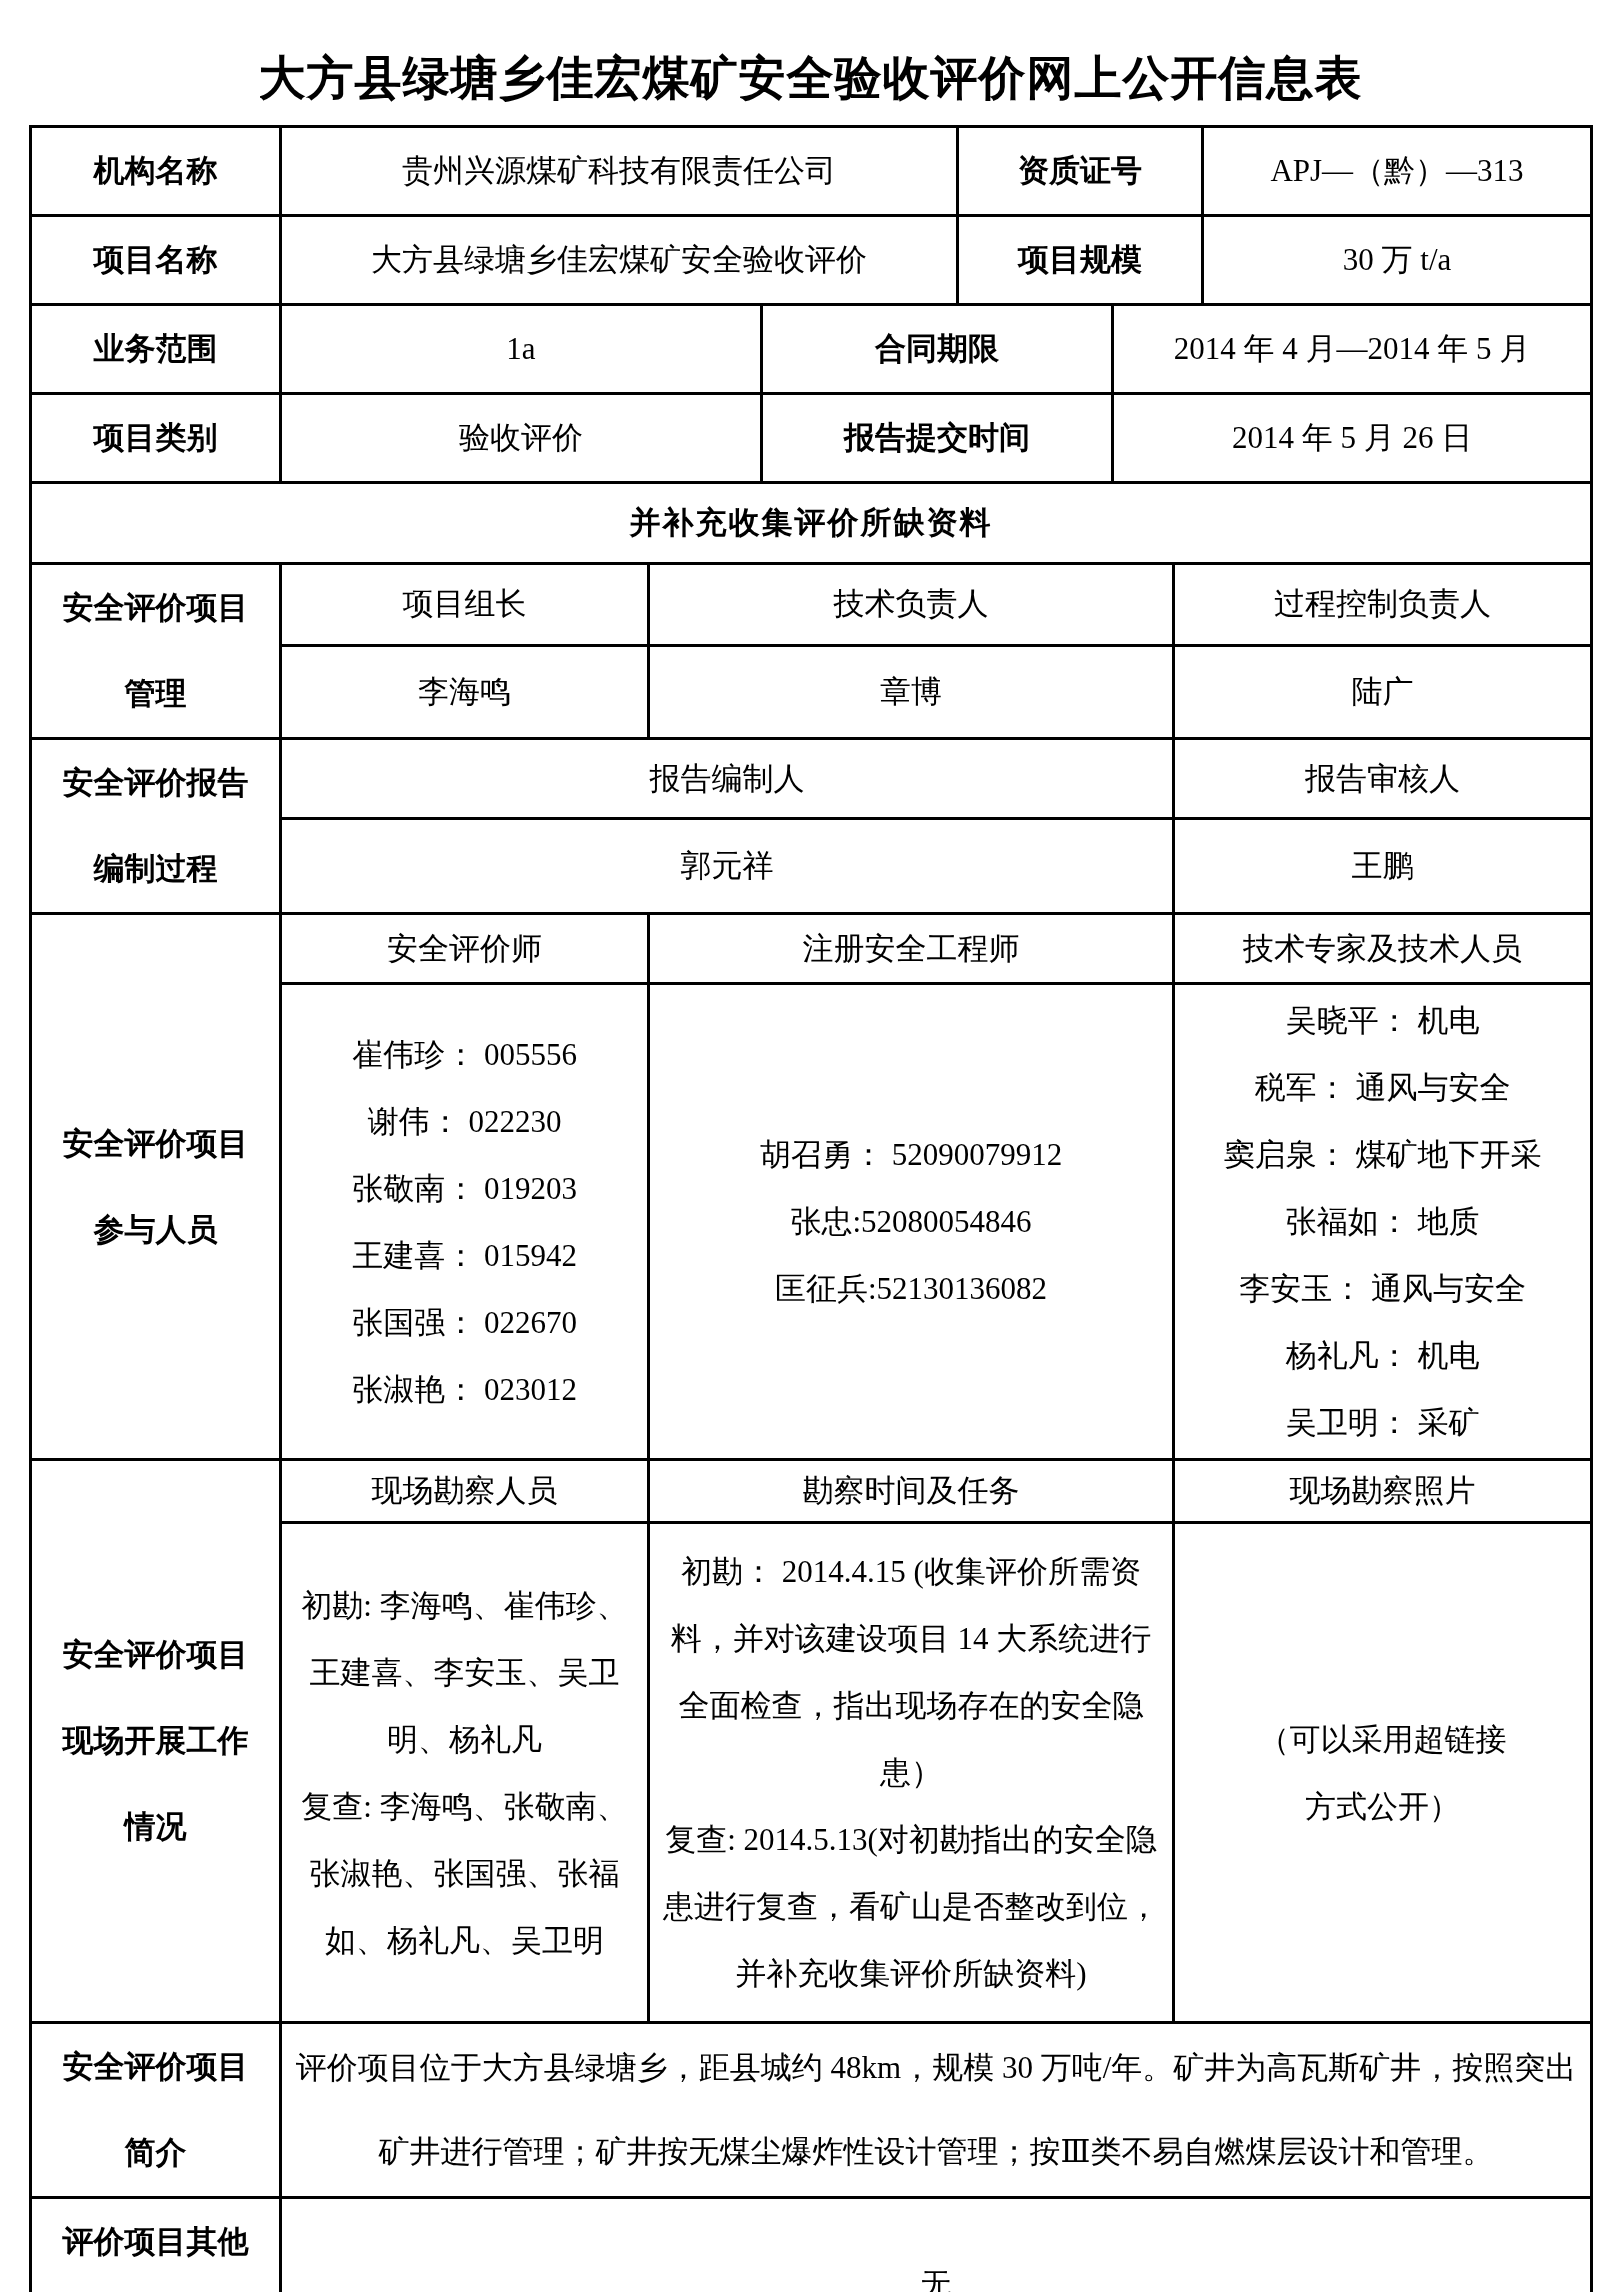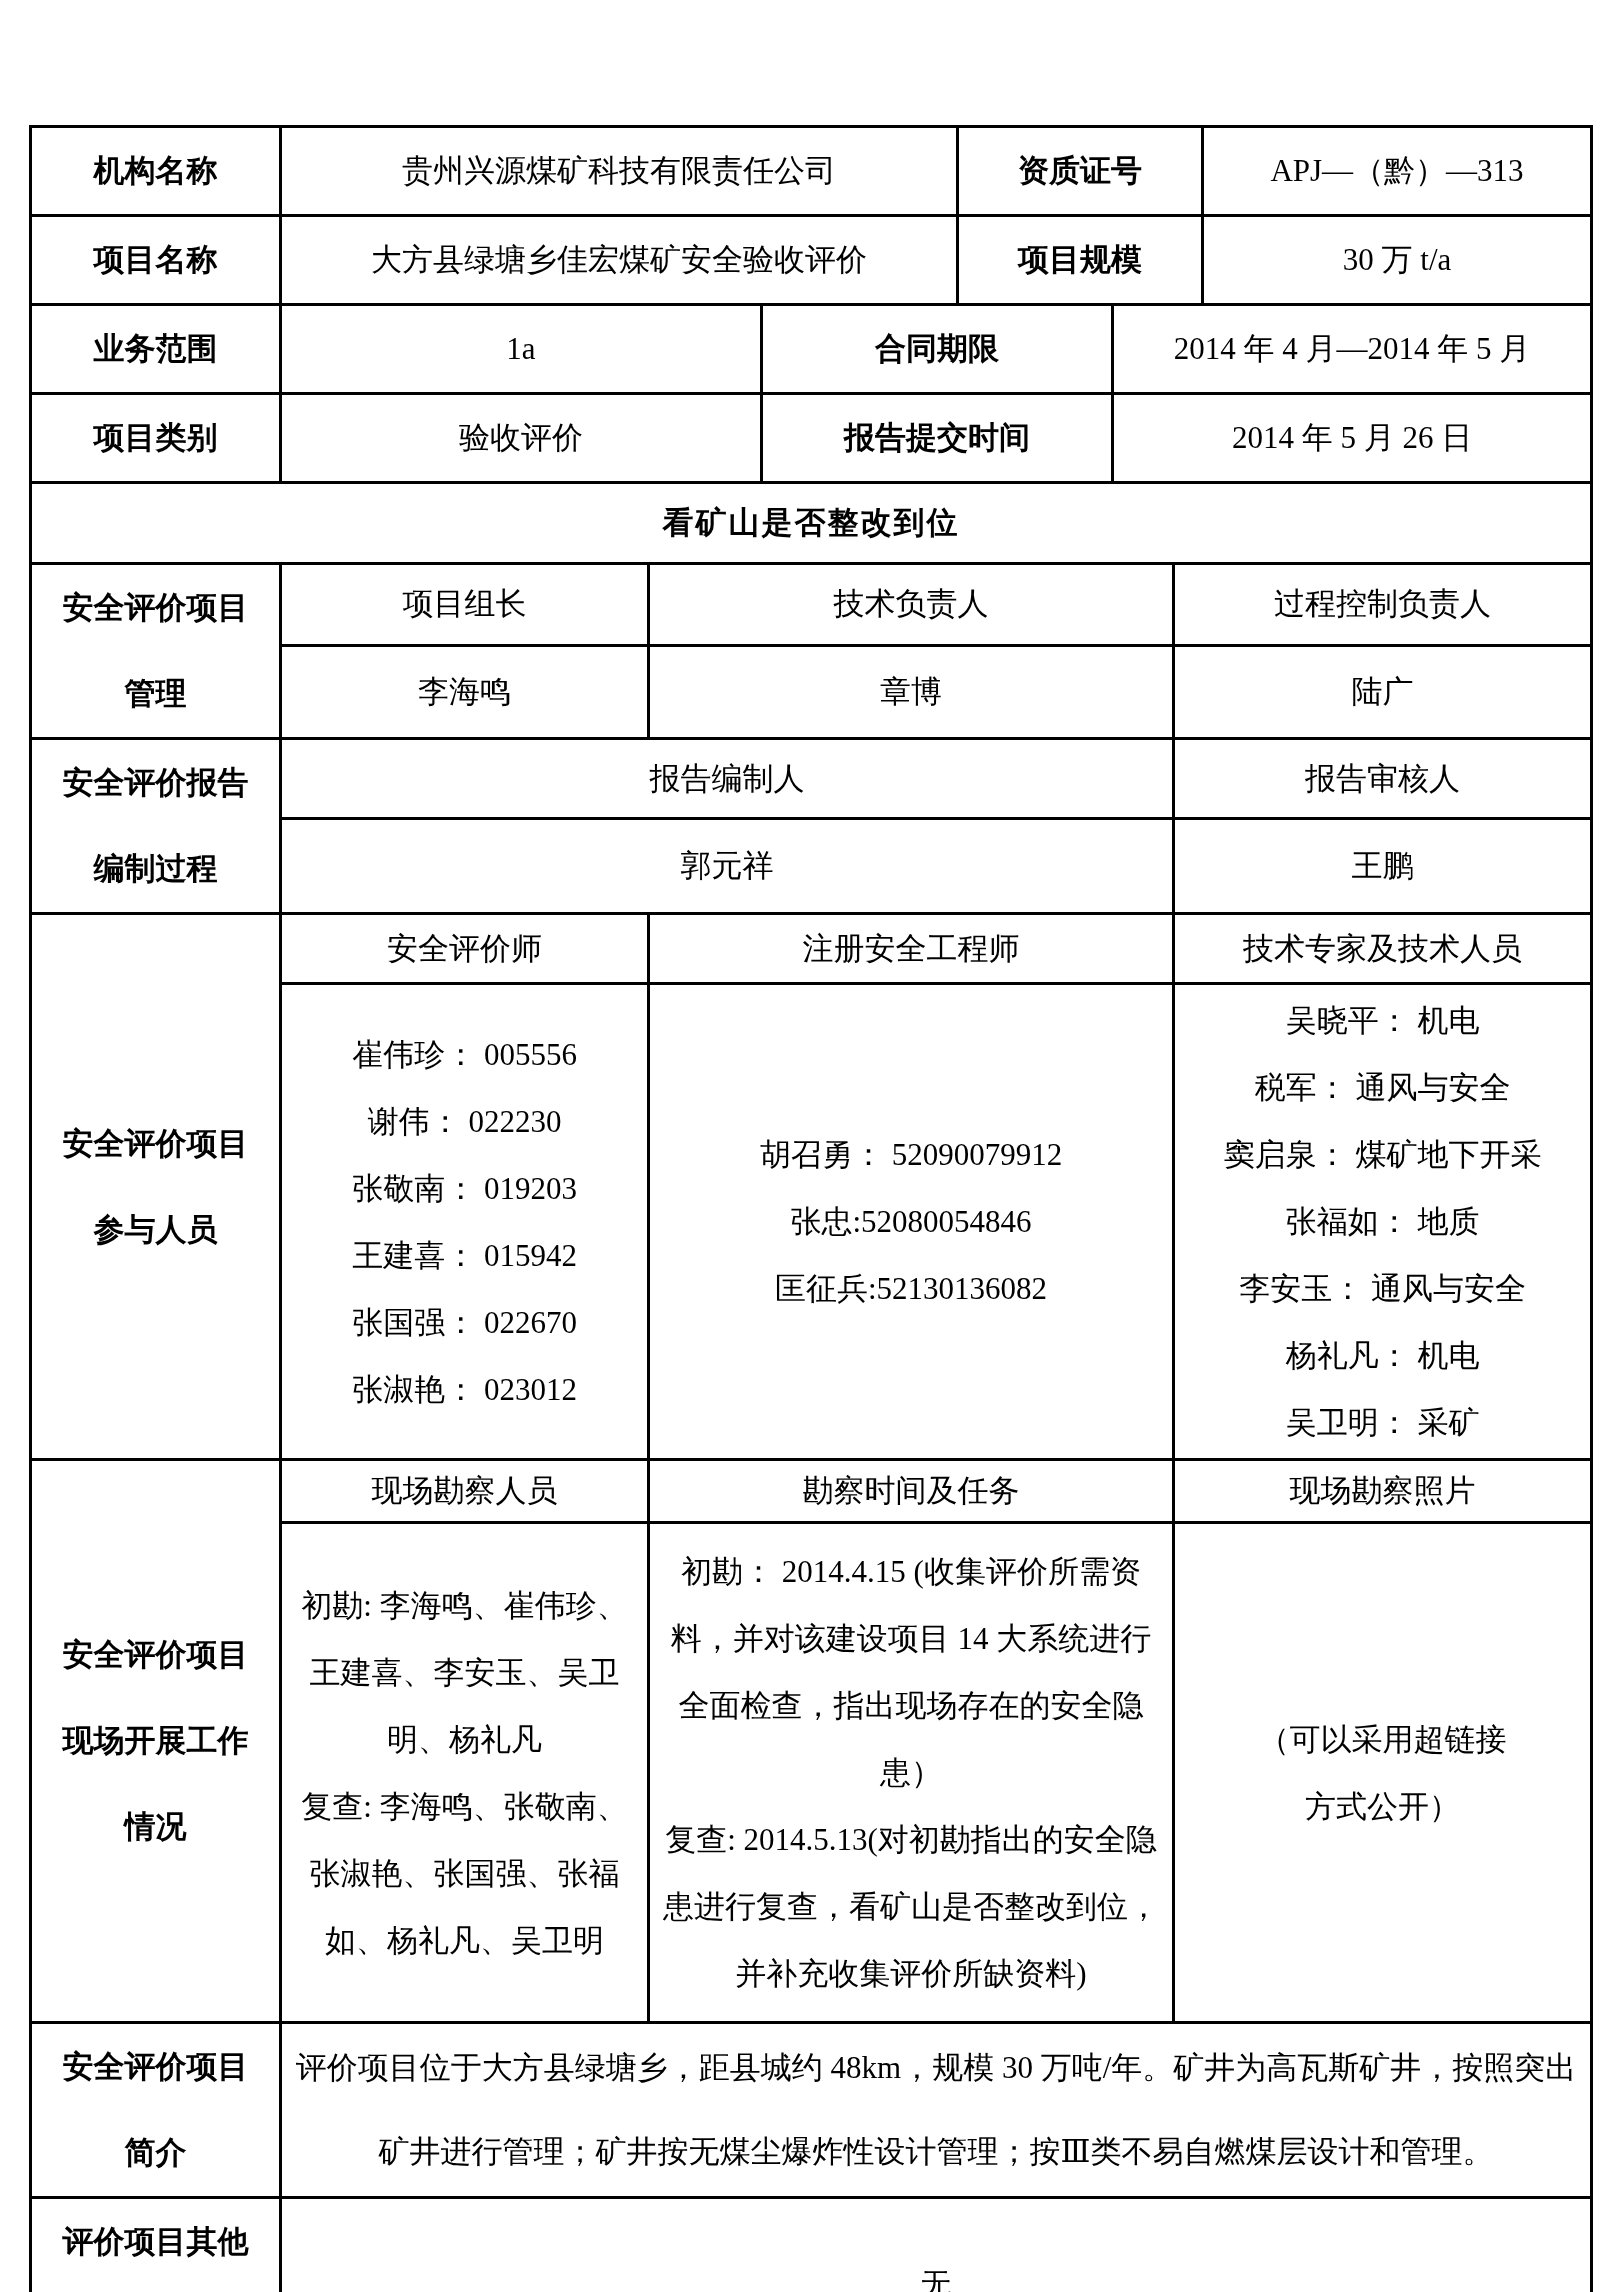--- a/index.html
+++ b/index.html
@@ -48,20 +48,21 @@
   tr.r-rph{height:61px;padding-left:9px;} tr.r-rpv{height:72px;}
   tr.r-pth{height:70px;} tr.r-ptc{height:476px;}
   tr.r-fwh{height:63px;} tr.r-fwc{height:500px;}
   tr.r-sm{height:165px;} tr.r-ot{height:133px;}
 </style>
 </head>
 <body>
 
 <div class="page">
 
+  <div class="doc-title">大方县绿塘乡佳宏煤矿安全验收评价网上公开信息表</div>
 
   <table class="sheet">
     <colgroup>
       <col style="width:250px">
         <col style="width:368px">
         <col style="width:113px">
         <col style="width:196px">
       <col style="width:155px">
         <col style="width:61px">
         <col style="width:29px">
@@ -91,21 +92,21 @@
     </tr>
 
     <tr class="r-info4">
       <td class="lbl">项目类别</td>
       <td colspan="2">验收评价</td>
       <td class="lbl" colspan="2">报告提交时间</td>
       <td colspan="3">2014 年 5 月 26 日</td>
     </tr>
 
     <tr class="r-process">
-      <td class="section" colspan="8">看矿山是否整改到位</td>
+      <td class="section" colspan="8">并补充收集评价所缺资料</td>
     </tr>
 
     <tr class="r-mgh">
       <td class="lbl" rowspan="2">安全评价项目
 管理</td>
       <td class="colh">项目组长</td>
       <td class="colh" colspan="4">技术负责人</td>
       <td class="colh" colspan="2">过程控制负责人</td>
     </tr>
     <tr class="r-mgv">

